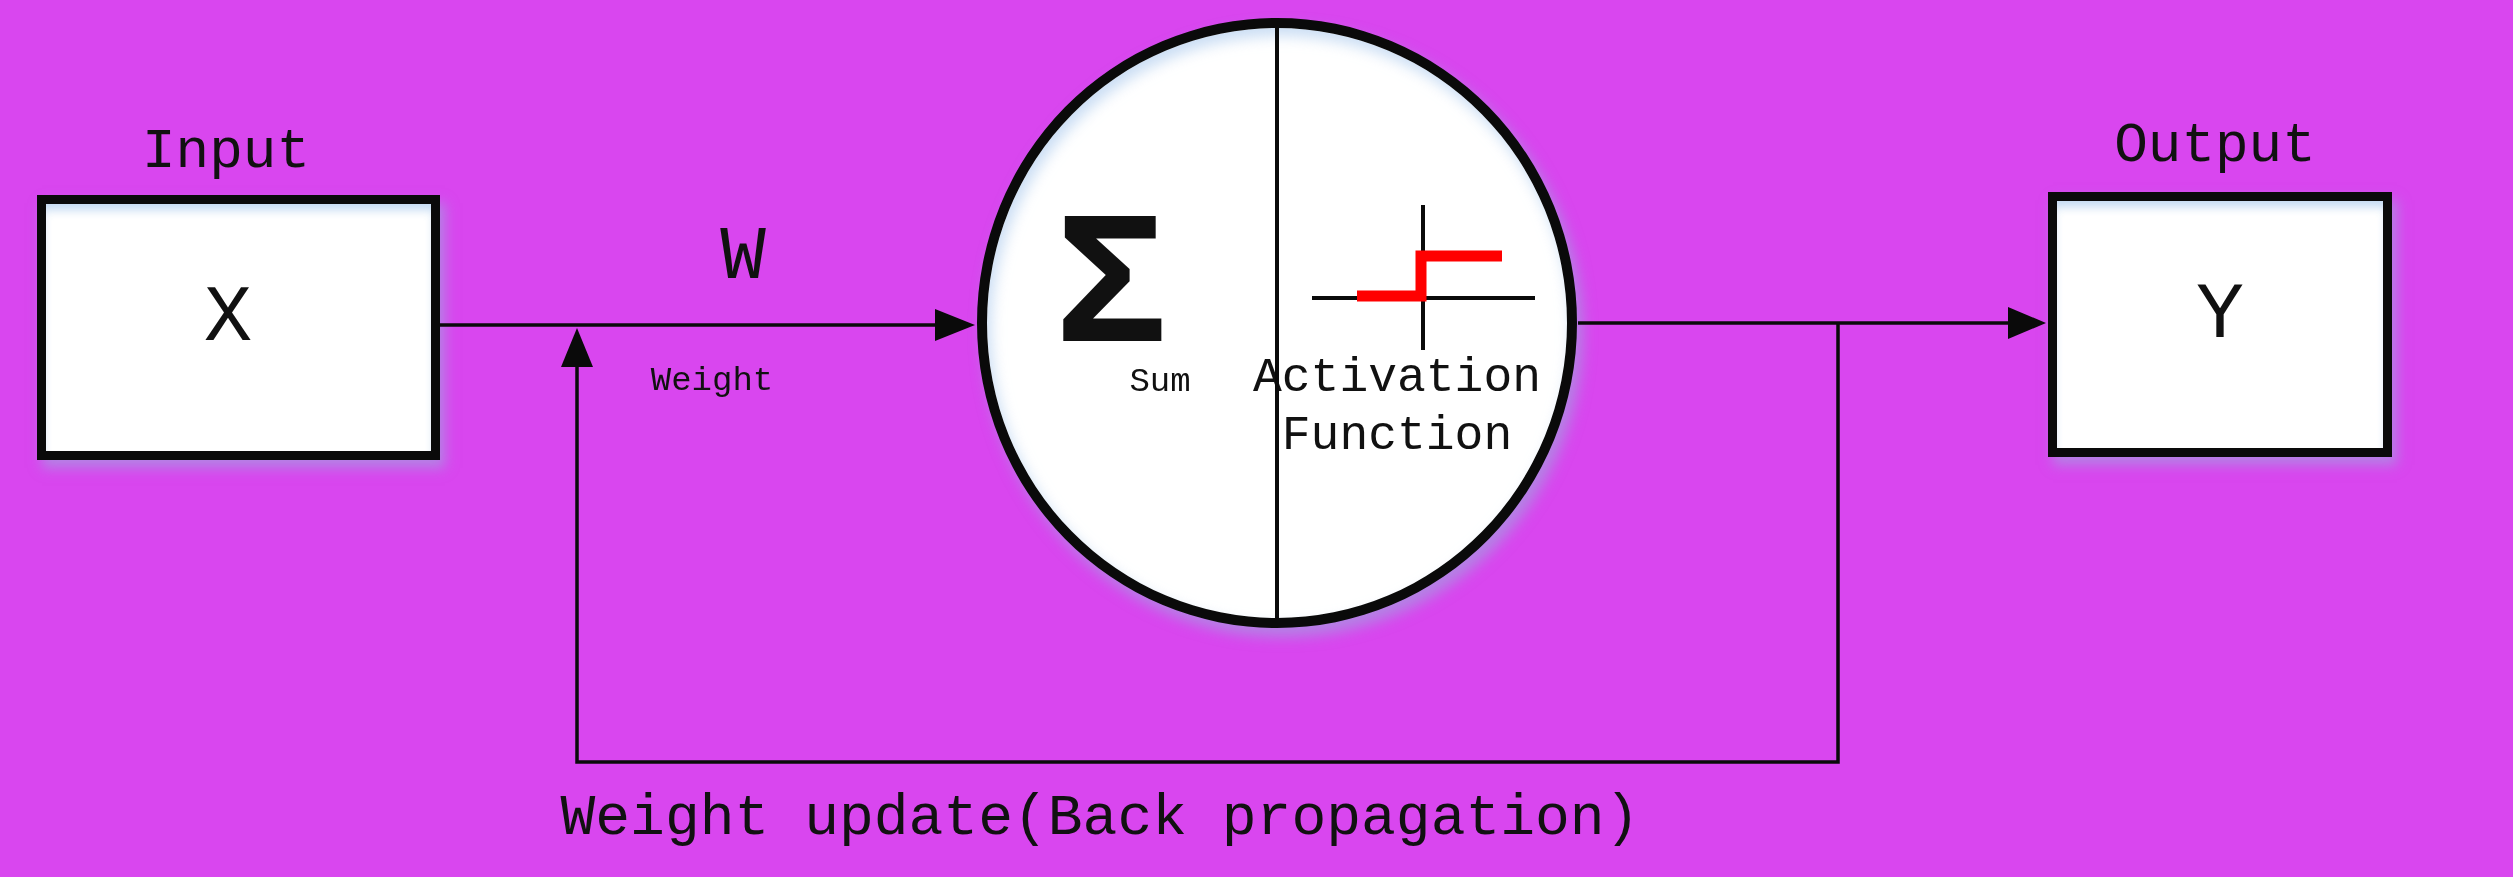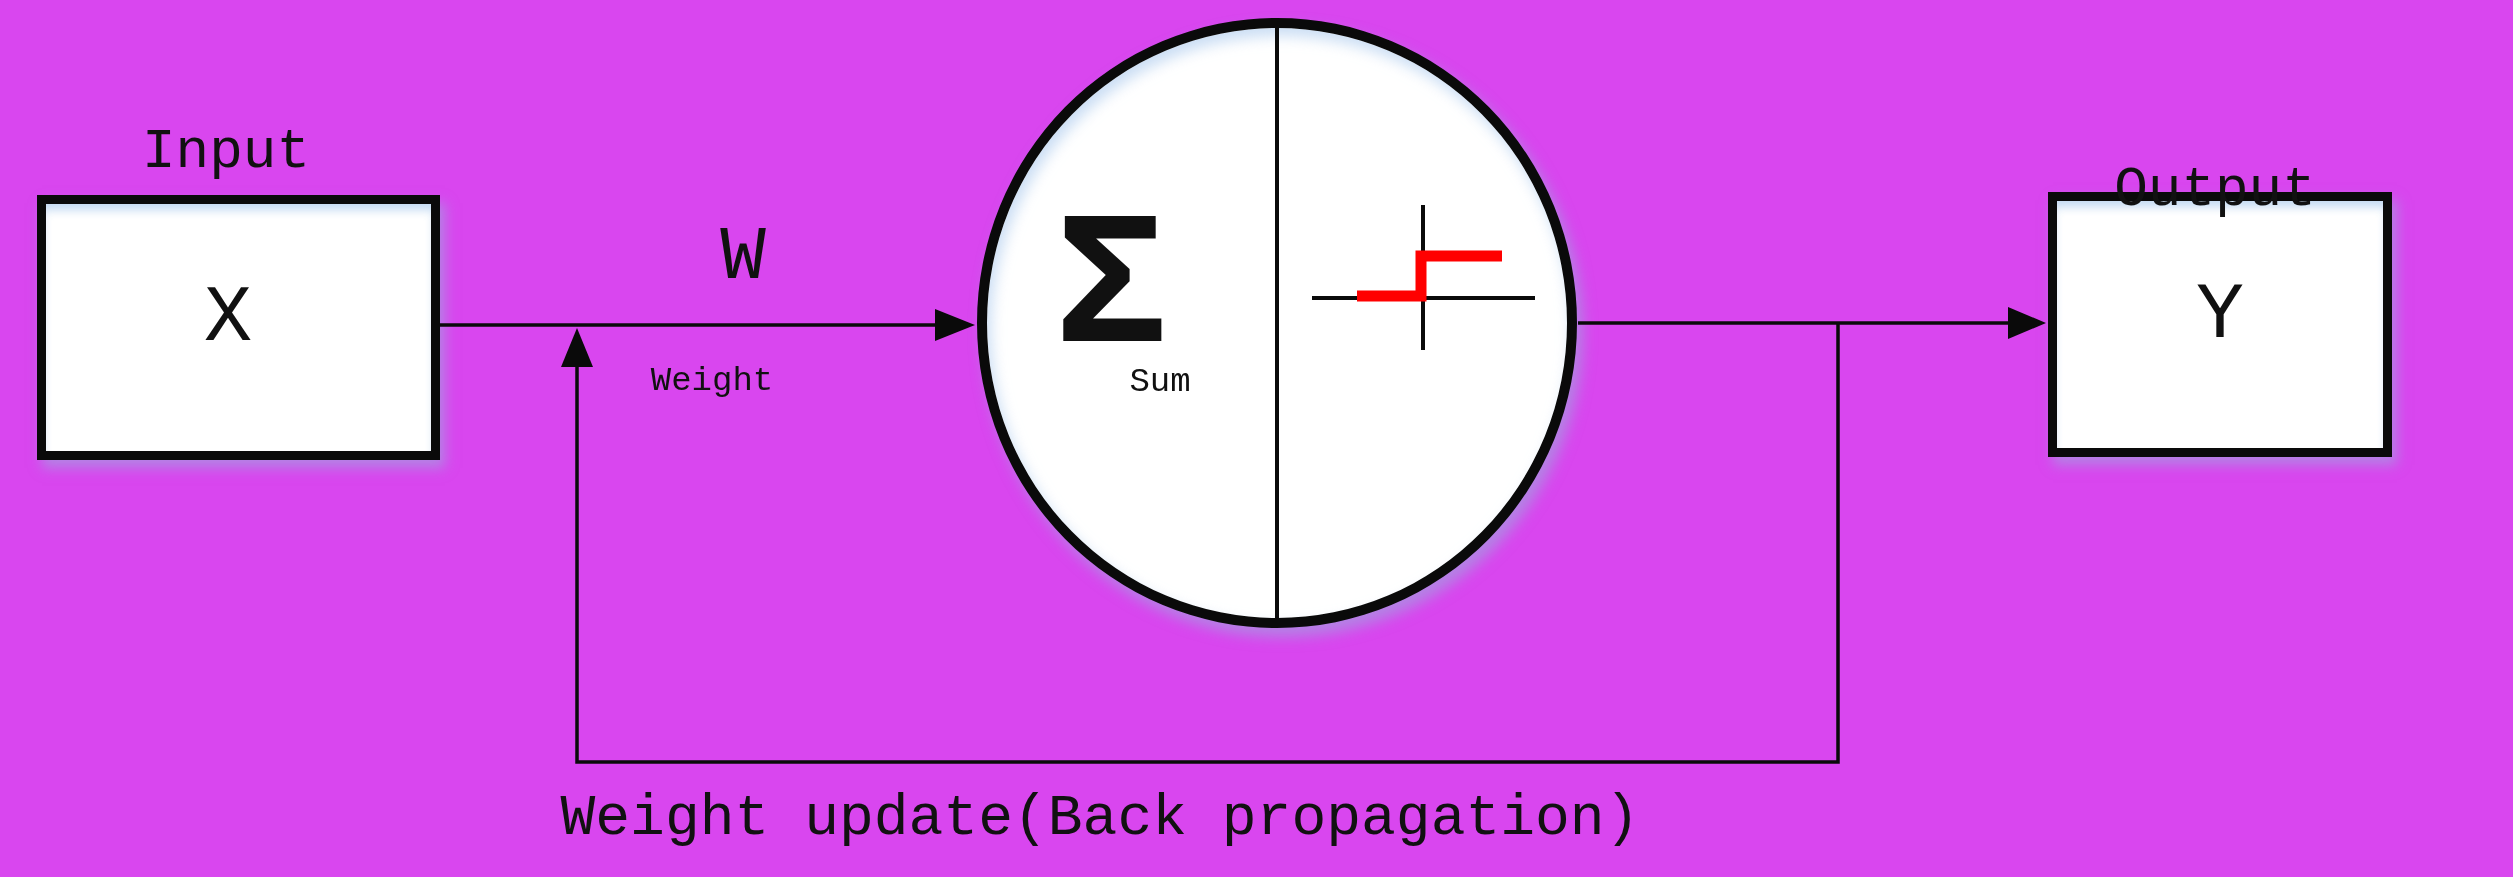--- a/index.html
+++ b/index.html
@@ -52,23 +52,27 @@
 
 <div class="canvas">
 
   <div class="node-box" style="left:37px;top:195px;width:385px;height:247px;"></div>
   <div class="lbl lbl-title" style="left:226px;top:152px;">Input</div>
   <div class="lbl lbl-var" style="left:228px;top:319px;">X</div>
 
   <div class="neuron-ellipse"></div>
   <div class="lbl lbl-sigma" style="left:1111px;top:291px;">Σ</div>
   <div class="lbl lbl-small" style="left:1160px;top:382px;">Sum</div>
+  <div class="lbl lbl-activation" style="left:1397px;top:408px;transform:translate(-50%,-50%);">
+    <span style="display:block;">Activation</span>
+    <span style="display:block;">Function</span>
+  </div>
 
   <div class="node-box" style="left:2048px;top:192px;width:326px;height:247px;"></div>
-  <div class="lbl lbl-title" style="left:2215px;top:146px;margin-top:44px;">Output</div>
+  <div class="lbl lbl-title" style="left:2215px;top:146px;">Output</div>
   <div class="lbl lbl-var" style="left:2220px;top:316px;">Y</div>
 
   <div class="lbl lbl-w" style="left:743px;top:258px;">W</div>
   <div class="lbl lbl-small" style="left:712px;top:381px;">Weight</div>
 
   <div class="lbl lbl-feedback" style="left:1100px;top:819px;">Weight update(Back propagation)</div>
 
   <svg class="wires" width="2513" height="877" viewBox="0 0 2513 877">
 
     <line x1="440" y1="325" x2="946" y2="325" stroke="#0a0a0a" stroke-width="3.5"></line>

